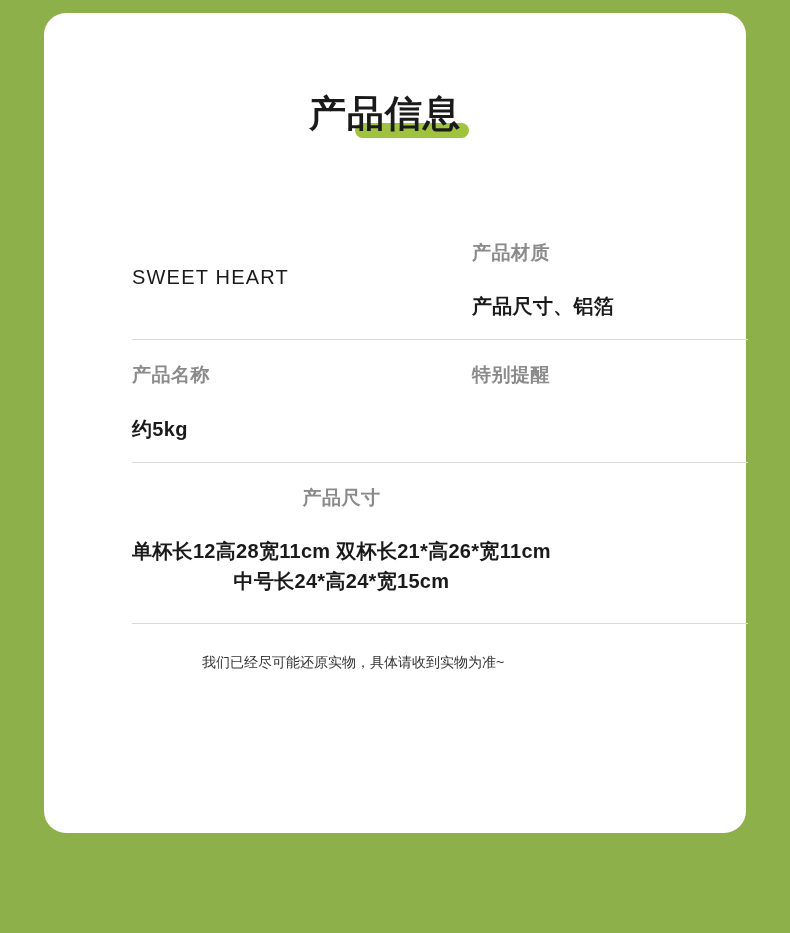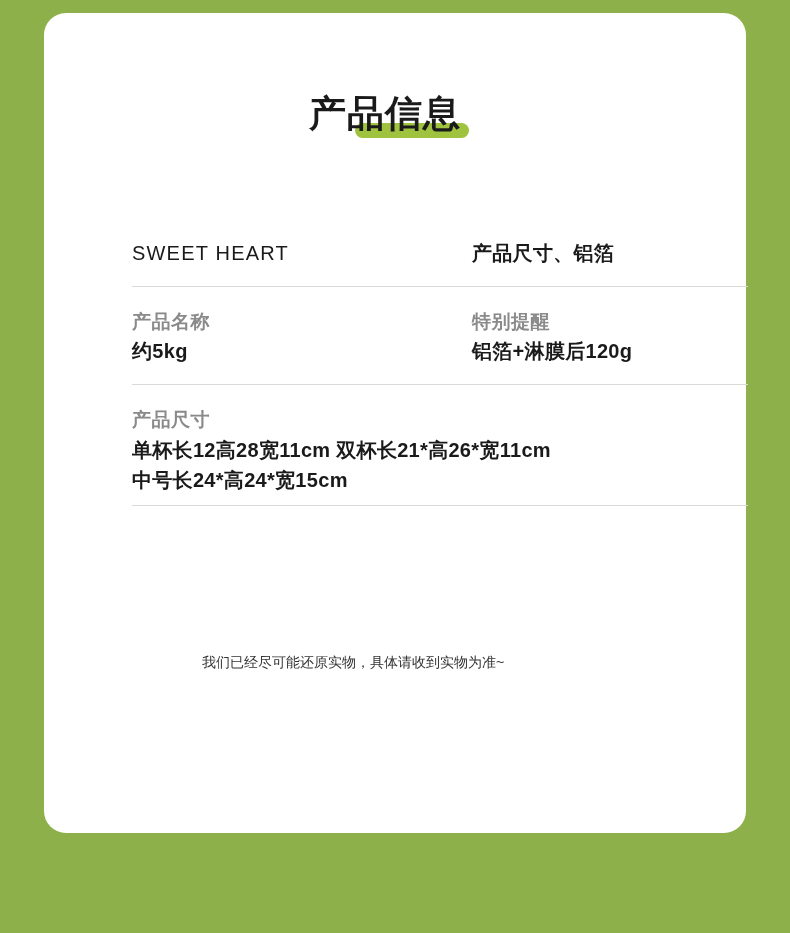--- a/index.html
+++ b/index.html
@@ -92,36 +92,38 @@
     color: #8a8a8a;
     line-height: 1.55;
     letter-spacing: 0.5px;
   }
   .field-value {
     font-size: 20px;
     font-weight: bold;
     color: #1a1a1a;
     line-height: 1.5;
     letter-spacing: 0.3px;
+    margin-top: 24px;
   }
   .field-value.latin {
     font-size: 20px;
     letter-spacing: 1.2px;
     font-weight: normal;
   }
   .row-1 {
     padding-bottom: 18px;
   }
   .row-2 {
     padding-top: 20px;
     padding-bottom: 18px;
   }
   .row-3 {
     padding-top: 20px;
-    padding-bottom: 10px;
+    padding-bottom: 27px;
+    text-align: center;
   }
   .row-3 .field-value {
     white-space: pre-line;
     line-height: 1.5;
   }
   .notice {
     position: absolute;
     left: 68px;
     top: 638px;
     width: 636px;
@@ -156,34 +158,34 @@
     </div>
 
     <div class="rows">
 
       <div class="row row-1 divider">
         <div class="row-inner">
           <div class="col col-left">
             <div class="field-value latin">SWEET HEART</div>
           </div>
           <div class="col col-right">
+            <div class="field-label">产品材质</div>
             <div class="field-value">产品尺寸、铝箔</div>
           </div>
         </div>
       </div>
 
       <div class="row row-2 divider">
         <div class="row-inner">
           <div class="col col-left">
             <div class="field-label">产品名称</div>
             <div class="field-value">约5kg</div>
           </div>
           <div class="col col-right">
             <div class="field-label">特别提醒</div>
-            <div class="field-value">铝箔+淋膜后120g</div>
           </div>
         </div>
       </div>
 
       <div class="row row-3 divider">
         <div class="row-inner">
           <div class="col">
             <div class="field-label">产品尺寸</div>
             <div class="field-value">单杯长12高28宽11cm  双杯长21*高26*宽11cm
 中号长24*高24*宽15cm</div>

